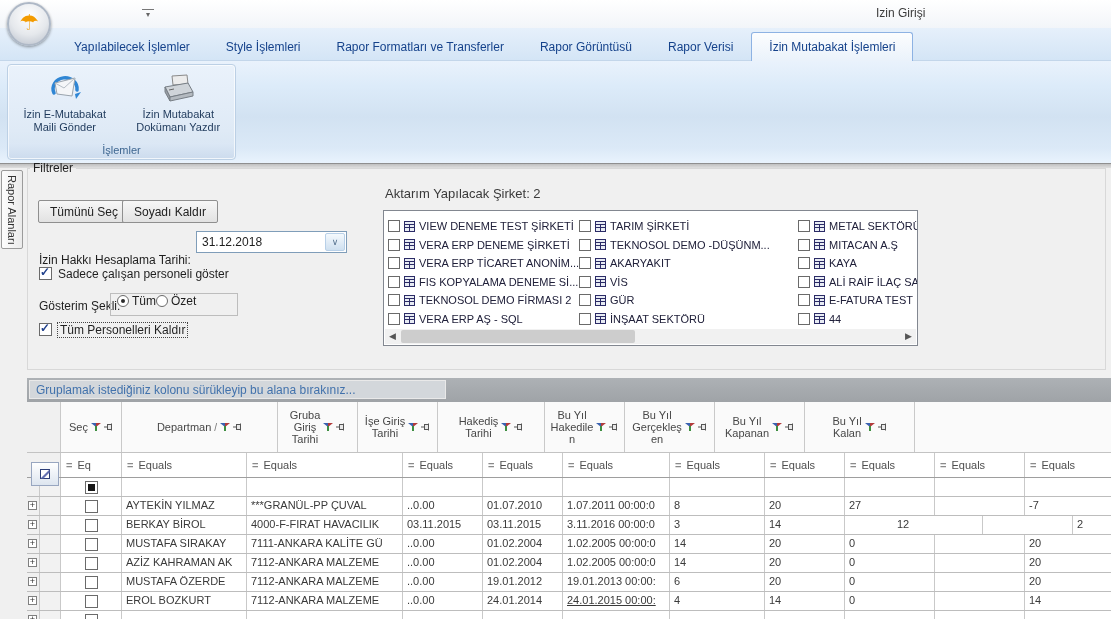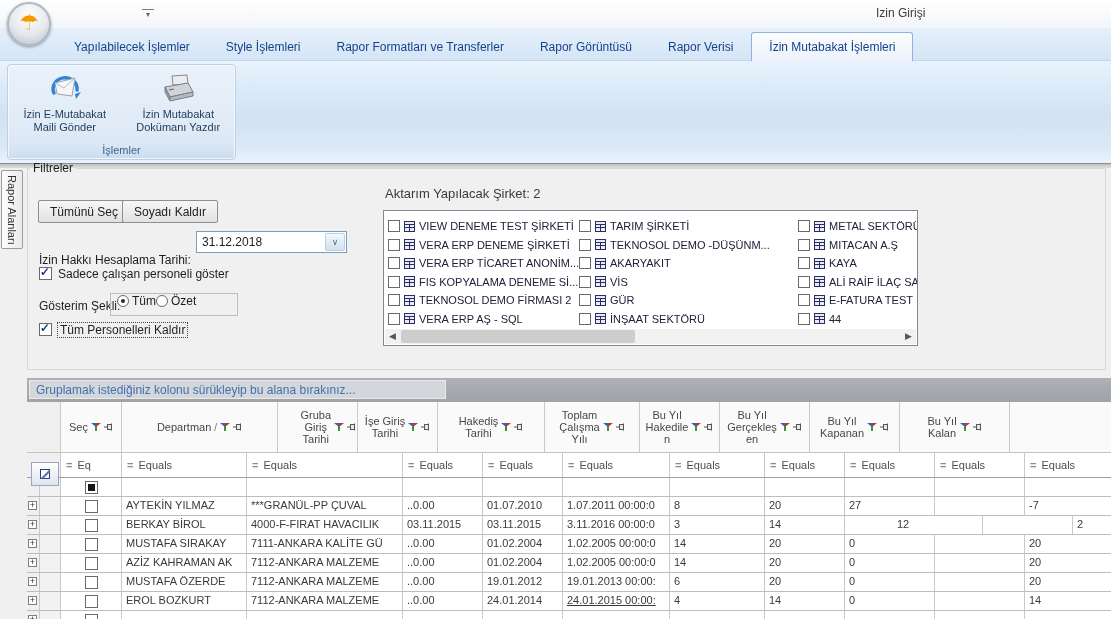--- a/index.html
+++ b/index.html
@@ -482,21 +482,21 @@
               </svg>
             </span>
             <span style="display: inline-flex;">
               <svg width="9" height="9" viewBox="0 0 9 9">
                 <rect x="3.5" y="1.5" width="4" height="5" fill="#e8e8e8" stroke="#555"></rect>
                 <line x1="0" y1="4" x2="3.5" y2="4" stroke="#555"></line>
                 <line x1="7.5" y1="0.5" x2="7.5" y2="7.5" stroke="#555"></line>
               </svg>
             </span>
           </div>
-          <div class="hdr-cell" style="width: 80px; justify-content: flex-end;">
+          <div class="hdr-cell" style="width: 80px;">
             <span class="lbl">Gruba
 Giriş
 Tarihi</span>
             <span style="display: inline-flex;">
               <svg width="10" height="10" viewBox="0 0 10 10">
                 <polygon points="0,1 5,1 5,5" fill="#3a62b0"></polygon>
                 <polygon points="5,1 10,1 5,5" fill="#b23b3b"></polygon>
                 <rect x="4" y="4" width="2" height="5" fill="#3e8e41"></rect>
               </svg>
             </span>
@@ -522,39 +522,20 @@
               <svg width="9" height="9" viewBox="0 0 9 9">
                 <rect x="3.5" y="1.5" width="4" height="5" fill="#e8e8e8" stroke="#555"></rect>
                 <line x1="0" y1="4" x2="3.5" y2="4" stroke="#555"></line>
                 <line x1="7.5" y1="0.5" x2="7.5" y2="7.5" stroke="#555"></line>
               </svg>
             </span>
           </div>
           <div class="hdr-cell" style="width: 107px;">
             <span class="lbl">Hakediş
 Tarihi</span>
-            <span style="display: inline-flex;">
-              <svg width="10" height="10" viewBox="0 0 10 10">
-                <polygon points="0,1 5,1 5,5" fill="#3a62b0"></polygon>
-                <polygon points="5,1 10,1 5,5" fill="#b23b3b"></polygon>
-                <rect x="4" y="4" width="2" height="5" fill="#3e8e41"></rect>
-              </svg>
-            </span>
-            <span style="display: inline-flex;">
-              <svg width="9" height="9" viewBox="0 0 9 9">
-                <rect x="3.5" y="1.5" width="4" height="5" fill="#e8e8e8" stroke="#555"></rect>
-                <line x1="0" y1="4" x2="3.5" y2="4" stroke="#555"></line>
-                <line x1="7.5" y1="0.5" x2="7.5" y2="7.5" stroke="#555"></line>
-              </svg>
-            </span>
-          </div>
-          <div class="hdr-cell" style="width: 95px;">
-            <span class="lbl">Toplam
-Çalışma
-Yılı</span>
             <span style="display: inline-flex;">
               <svg width="10" height="10" viewBox="0 0 10 10">
                 <polygon points="0,1 5,1 5,5" fill="#3a62b0"></polygon>
                 <polygon points="5,1 10,1 5,5" fill="#b23b3b"></polygon>
                 <rect x="4" y="4" width="2" height="5" fill="#3e8e41"></rect>
               </svg>
             </span>
             <span style="display: inline-flex;">
               <svg width="9" height="9" viewBox="0 0 9 9">
                 <rect x="3.5" y="1.5" width="4" height="5" fill="#e8e8e8" stroke="#555"></rect>

